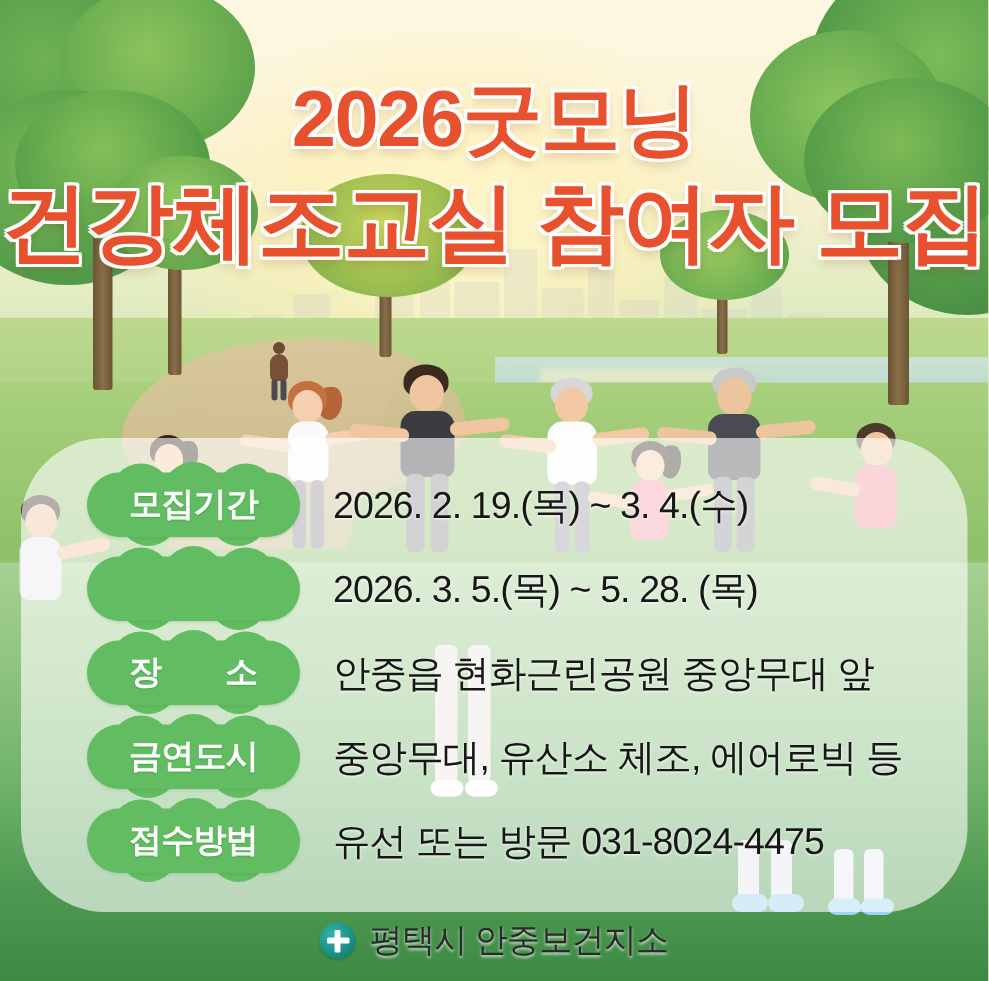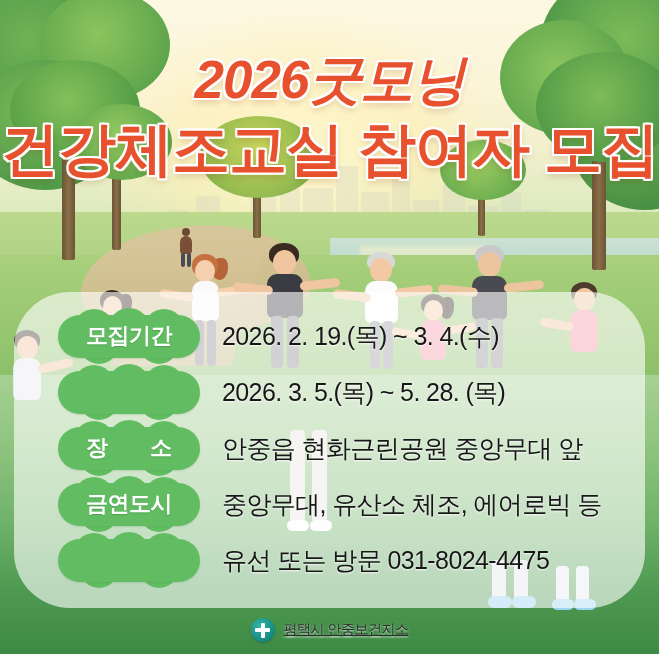--- a/index.html
+++ b/index.html
@@ -148,21 +148,21 @@
       -2px -2px 0 rgba(255,255,255,0.92),
        2px -2px 0 rgba(255,255,255,0.92),
       -2px  2px 0 rgba(255,255,255,0.92),
        2px  2px 0 rgba(255,255,255,0.92),
        0   -2px 0 rgba(255,255,255,0.92),
        0    2px 0 rgba(255,255,255,0.92),
       -2px  0   0 rgba(255,255,255,0.92),
        2px  0   0 rgba(255,255,255,0.92),
        0 4px 7px rgba(120,40,10,0.22);
   }
-  #title-line-1 { font-size:53px;font-style:italic; }
+  #title-line-1 { font-size:53px; }
   #title-line-2 { font-size:58px; margin-top:12px; }
 
   
   #info-panel {
     position:absolute;
     left:14px; top:292px;
     width:631px; height:316px;
     background:rgba(255,255,255,0.62);
     border-radius:56px;
     z-index:30;
@@ -246,24 +246,23 @@
   }
   #footer .health-logo::before {
     content:""; position:absolute; left:10px; top:4.5px;
     width:4px; height:15px; background:#fff; border-radius:1px;
   }
   #footer .health-logo::after {
     content:""; position:absolute; left:4.5px; top:10px;
     width:15px; height:4px; background:#fff; border-radius:1px;
   }
   #footer .footer-text {
-    font-size:14px; color:#2a2a2a; font-weight:500;
+    font-size:22px; color:#2a2a2a; font-weight:500;
     letter-spacing:-0.5px;
     text-shadow:0 1px 2px rgba(255,255,255,0.8);
-    text-decoration:underline;
   }
 </style>
 </head>
 <body>
 
 <div id="poster">
 
   <div class="sky-glow"></div>
 
   <div class="skyline">
@@ -465,20 +464,21 @@
         <span class="pill-label">금연도시</span>
       </div>
       <div class="info-value">중앙무대, 유산소 체조, 에어로빅 등</div>
     </div>
 
     <div class="info-row">
       <div class="pill">
         <span class="bump-c"></span>
           <span class="bump-b1"></span>
           <span class="bump-b2"></span>
+        <span class="pill-label">접수방법</span>
       </div>
       <div class="info-value">유선 또는 방문 031-8024-4475</div>
     </div>
 
   </div>
 
   <div id="footer">
     <span class="health-logo"></span>
     <span class="footer-text">평택시 안중보건지소</span>
   </div>

